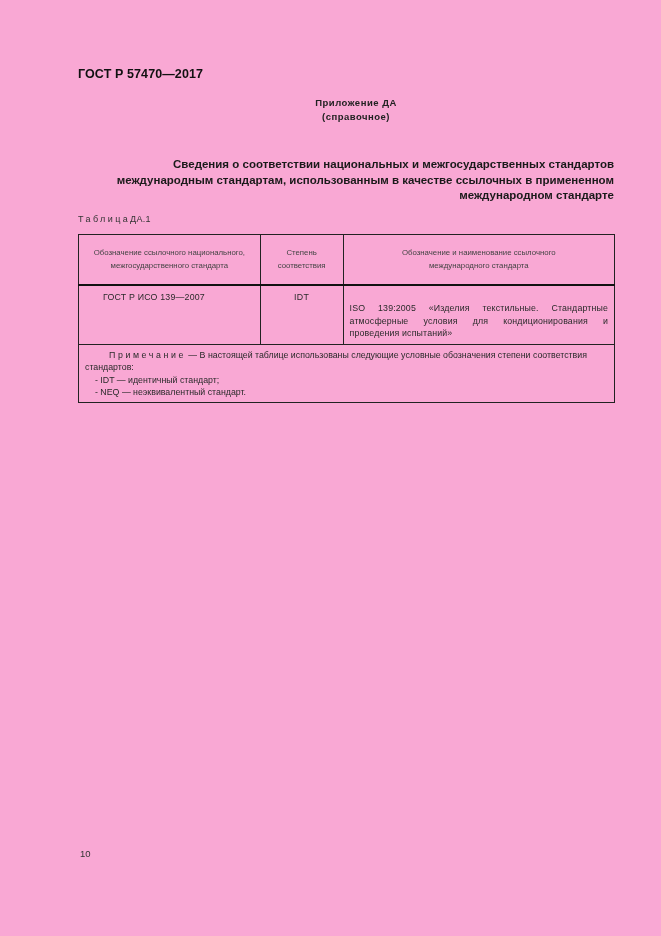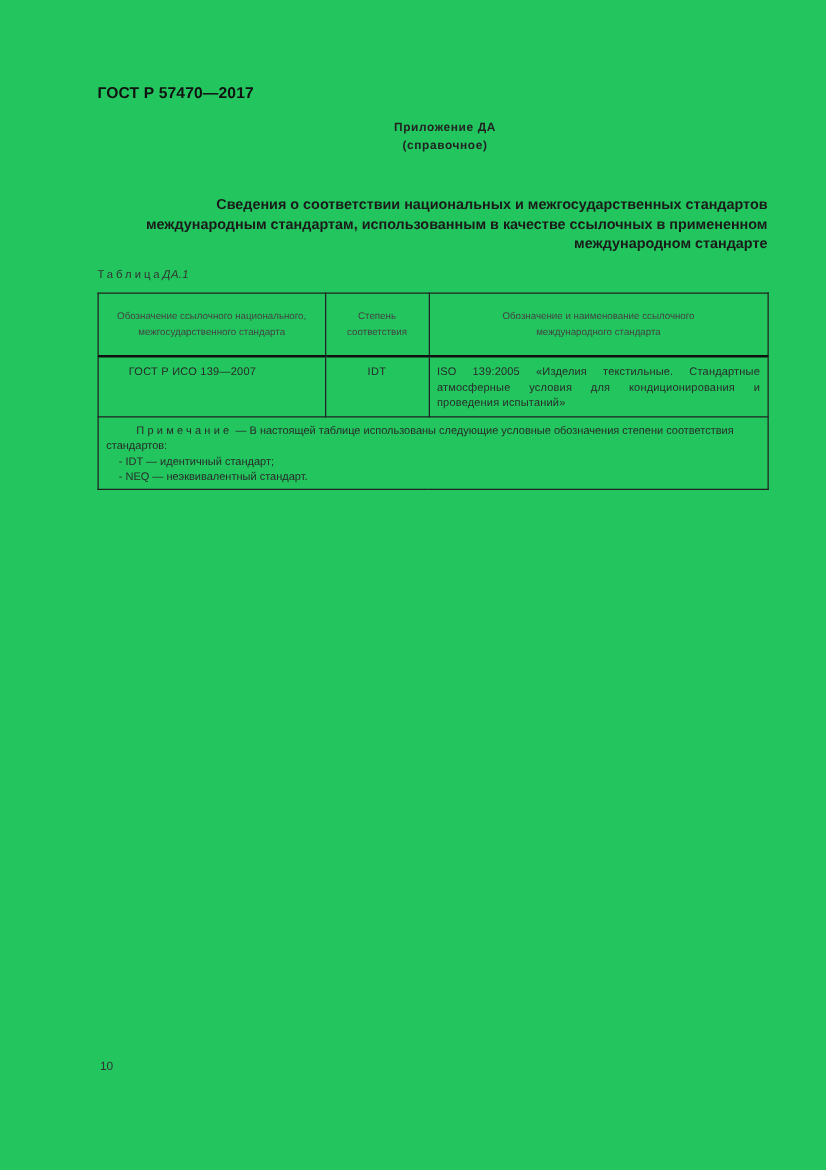--- a/index.html
+++ b/index.html
@@ -11,21 +11,21 @@
     }
     body {
       position: relative;
       font-family: "Liberation Sans", "DejaVu Sans", sans-serif;
       color: #1a1a1a;
     }
     .page {
       position: absolute;
       left: 0; top: 0;
       width: 661px; height: 936px;
-      background: #22c55e;
+      background: #f9a8d4;
     }
     .doc-code {
       position: absolute;
       left: 78px;
       top: 67px;
       font-size: 12.5px;
       font-weight: bold;
       letter-spacing: 0.1px;
       color: #111;
     }
@@ -55,21 +55,21 @@
       color: #1a1a1a;
     }
     .table-caption {
       position: absolute;
       left: 78px;
       top: 214px;
       font-size: 9px;
       color: #333;
     }
     .table-caption .spaced { letter-spacing: 2.4px; }
-    .table-caption .num { letter-spacing: 0.3px; font-style: italic; }
+    .table-caption .num { letter-spacing: 0.3px; }
     table.ref-table {
       position: absolute;
       left: 78px;
       top: 234px;
       width: 537px;
       border-collapse: collapse;
       font-size: 8.8px;
       color: #2a2a2a;
     }
     table.ref-table td, table.ref-table th {
@@ -87,21 +87,21 @@
       padding: 12px 4px;
     }
     table.ref-table thead tr { border-bottom: 2px solid #111; }
     table.ref-table thead th { border-bottom: 2px solid #111; }
     .col1 { width: 182px; }
     .col2 { width: 83px; }
     .col3 { width: 272px; }
     td.cell-std { padding: 6px 8px 4px 24px; letter-spacing: 0.2px; }
     td.cell-deg { text-align: center; padding: 6px 4px 4px 4px; letter-spacing: 0.3px; margin-left: 40px; }
     td.cell-intl {
-      padding: 5px 6px 4px 6px;
+      padding: 16px 6px 4px 6px;
       text-align: justify;
       line-height: 12.5px;
       letter-spacing: 0.15px;
     }
     tr.row1 td { height: 39px; }
     tr.row2 td { height: 29px; }
     td.note-cell {
       padding: 4px 6px 3px 6px;
       font-size: 8.8px;
       line-height: 12.5px;

